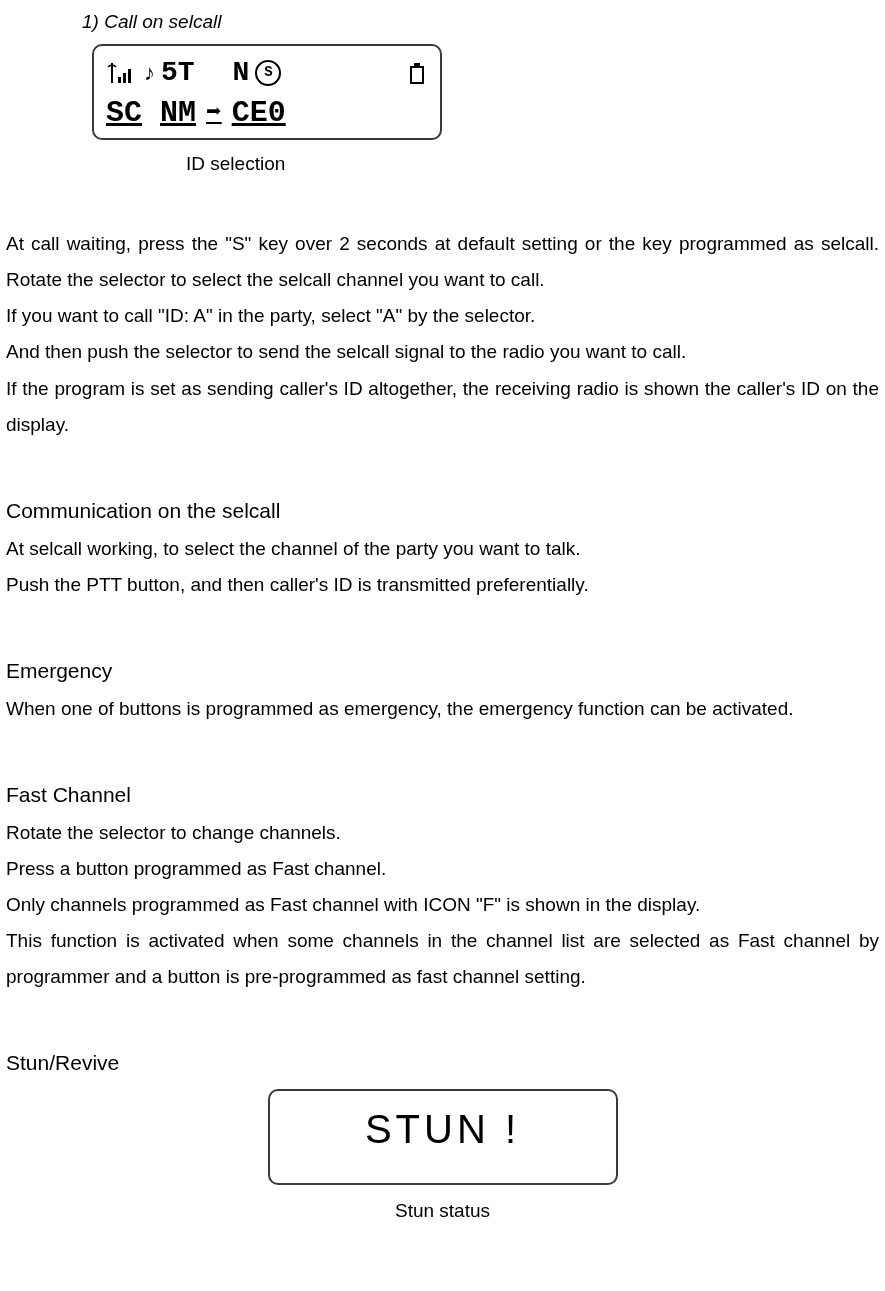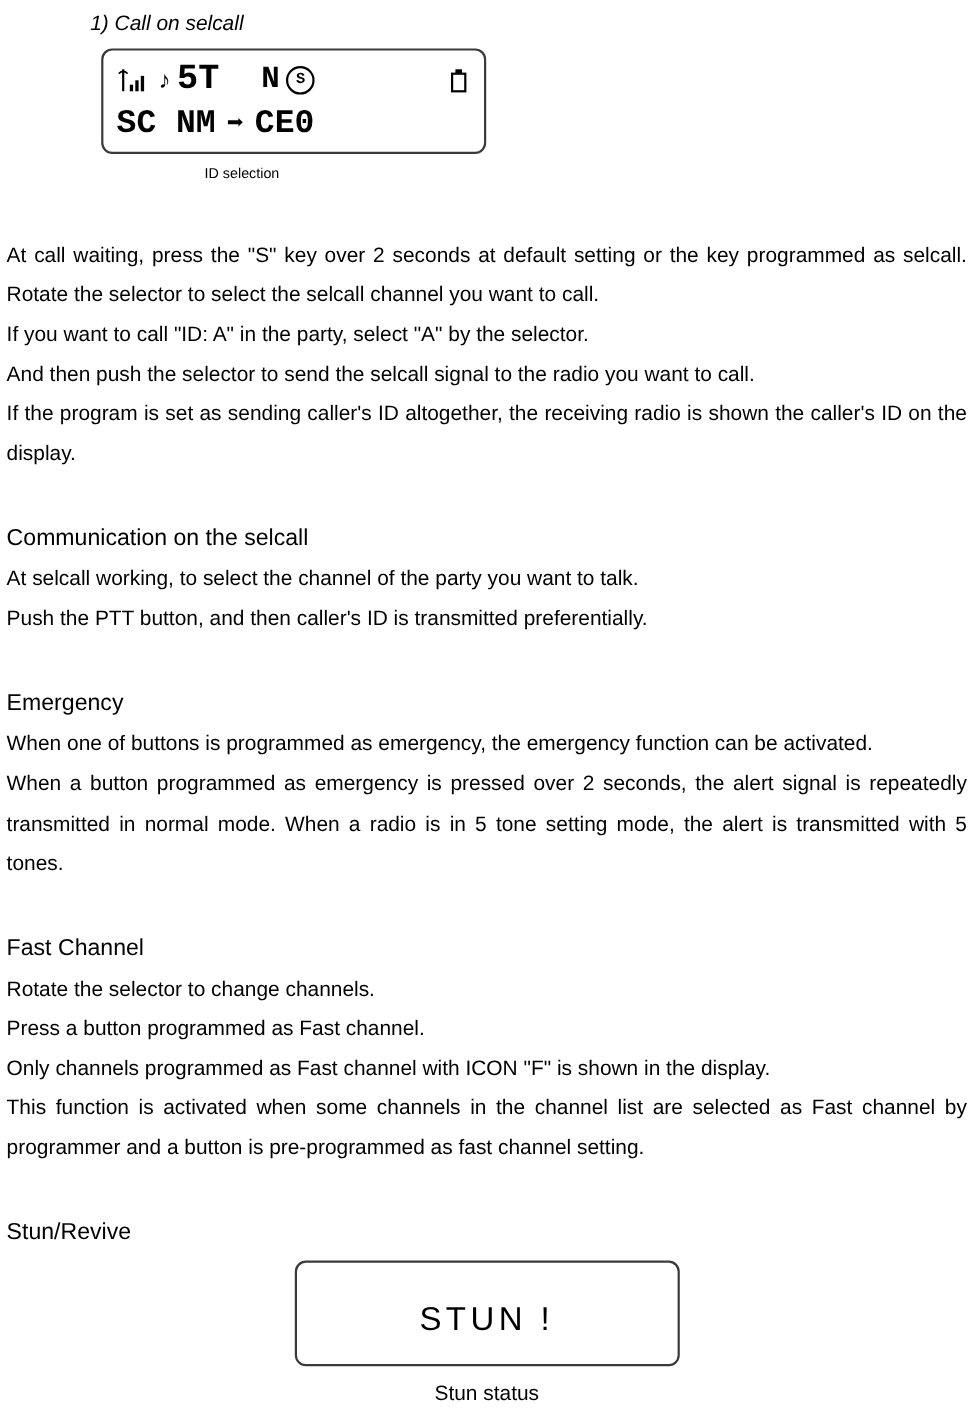--- a/index.html
+++ b/index.html
@@ -49,21 +49,21 @@
     width: 30px;
     height: 24px;
   }
   .lcd-top .note {
     font-size: 22px;
     line-height: 1;
     padding-left: 2px;
   }
   .lcd-top .five-t {
     font-family: "Courier New", monospace;
-    font-size: 32px;
+    font-size: 28px;
     font-weight: 700;
     letter-spacing: 0px;
   }
   .lcd-top .gap { flex: 0 0 26px; }
   .lcd-top .n-letter {
     font-family: "Courier New", monospace;
     font-size: 28px;
     font-weight: 700;
   }
   .lcd-top .s-circle {
@@ -76,58 +76,59 @@
   }
   .lcd-top .batt {
     margin-left: auto;
     width: 22px; height: 24px;
   }
   .lcd-bot {
     font-family: "Courier New", monospace;
     font-size: 30px;
     font-weight: 600;
     letter-spacing: 0px;
+    text-decoration: underline;
   }
   .lcd-bot .arrow {
     font-size: 26px;
     padding: 0 4px;
   }
   .caption {
     padding-left: 180px;
-    font-size: 13px;
+    font-size: 19px;
     margin-bottom: 44px;
   }
   .para {
     text-align: justify;
     text-justify: inter-word;
     margin: 0 0 0 0;
   }
   .spacer { height: 36px; }
   .section-title {
     font-size: 21px;
-    margin-top: 2px;
+    margin-top: 12px;
   }
   .lcd2-wrap {
     display:flex;
     flex-direction: column;
     align-items:center;
     margin-top: 6px;
   }
   .lcd2 {
     width: 350px;
     height: 96px;
     border: 2px solid #3a3a3a;
     border-radius: 10px;
     box-sizing: border-box;
     display:flex;
-    align-items:flex-end;
+    align-items:flex-start;
     justify-content:center;
     padding-bottom: 12px;
     font-family: Arial, sans-serif;
-    font-size: 30px;
+    font-size: 40px;
     letter-spacing: 4px;
   }
   .caption2 {
     margin-top: 8px;
     font-size: 19px;
   }
 </style>
 </head>
 <body>
 
@@ -175,21 +176,20 @@
   <div class="spacer"></div>
 
   <div class="section-title">Communication on the selcall</div>
   <p class="para">At selcall working, to select the channel of the party you want to talk.</p>
   <p class="para">Push the PTT button, and then caller's ID is transmitted preferentially.</p>
 
   <div class="spacer"></div>
 
   <div class="section-title">Emergency</div>
   <p class="para">When one of buttons is programmed as emergency, the emergency function can be activated.</p>
-  <p class="para">When a button programmed as emergency is pressed over 2 seconds, the alert signal is repeatedly transmitted in normal mode. When a radio is in 5 tone setting mode, the alert is transmitted with 5 tones.</p>
 
   <div class="spacer"></div>
 
   <div class="section-title">Fast Channel</div>
   <p class="para">Rotate the selector to change channels.</p>
   <p class="para">Press a button programmed as Fast channel.</p>
   <p class="para">Only channels programmed as Fast channel with ICON "F" is shown in the display.</p>
   <p class="para">This function is activated when some channels in the channel list are selected as Fast channel by programmer and a button is pre-programmed as fast channel setting.</p>
 
   <div class="spacer"></div>

